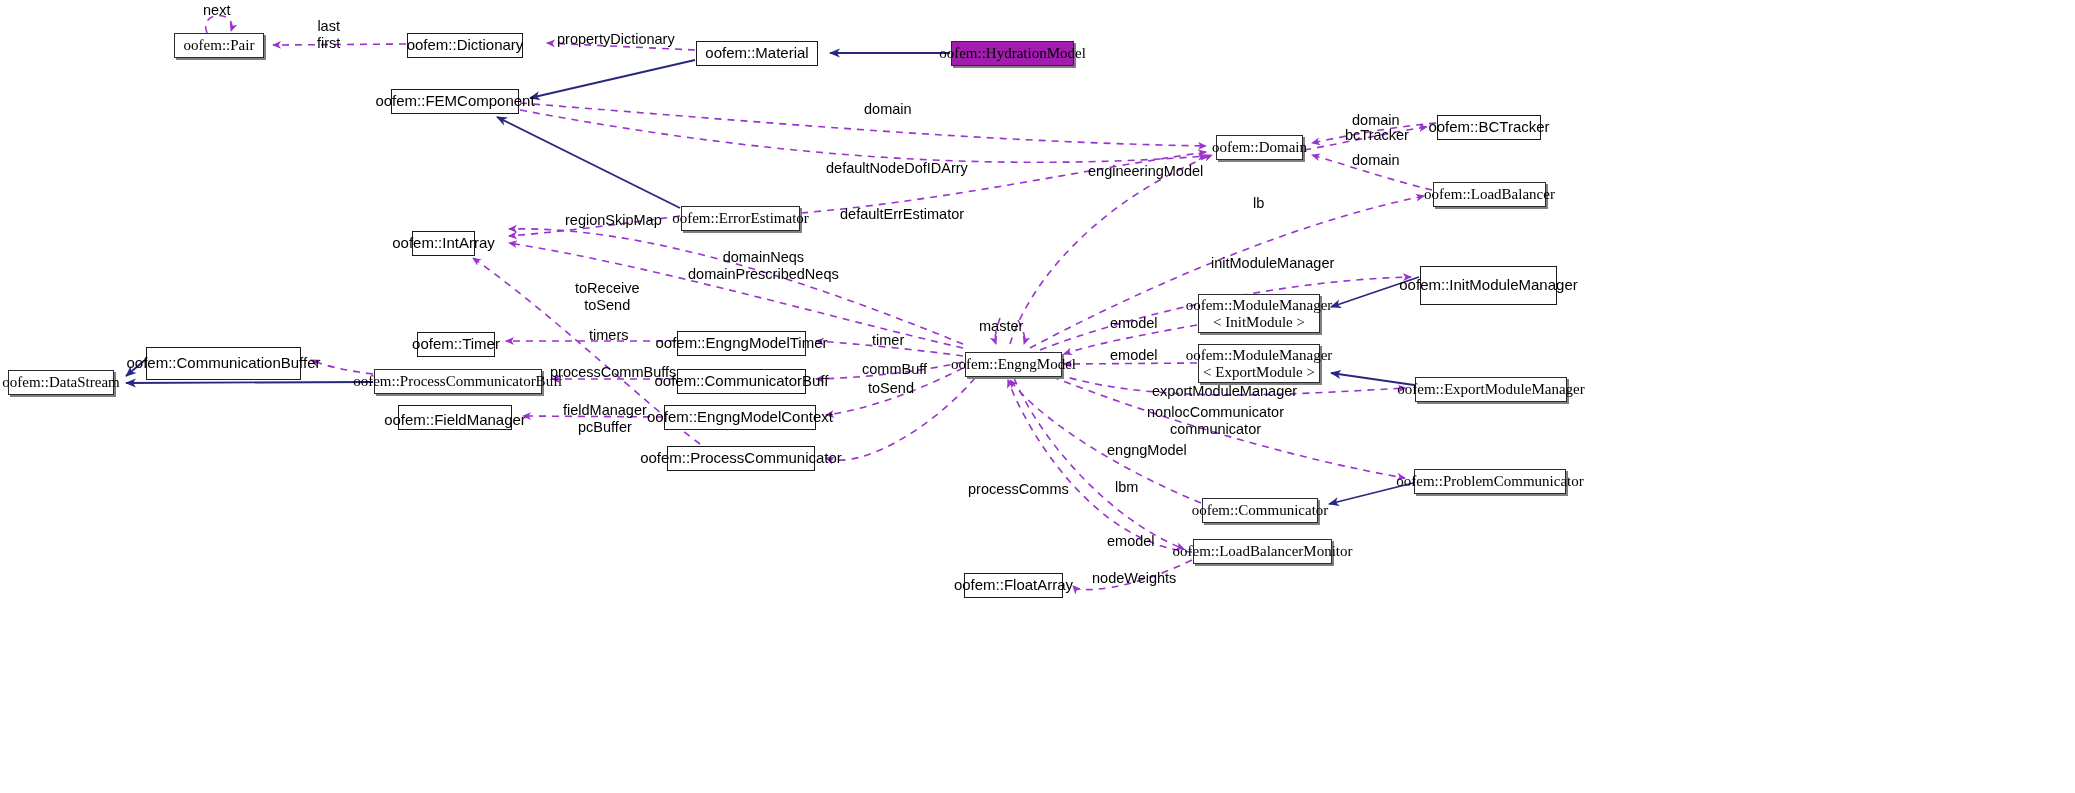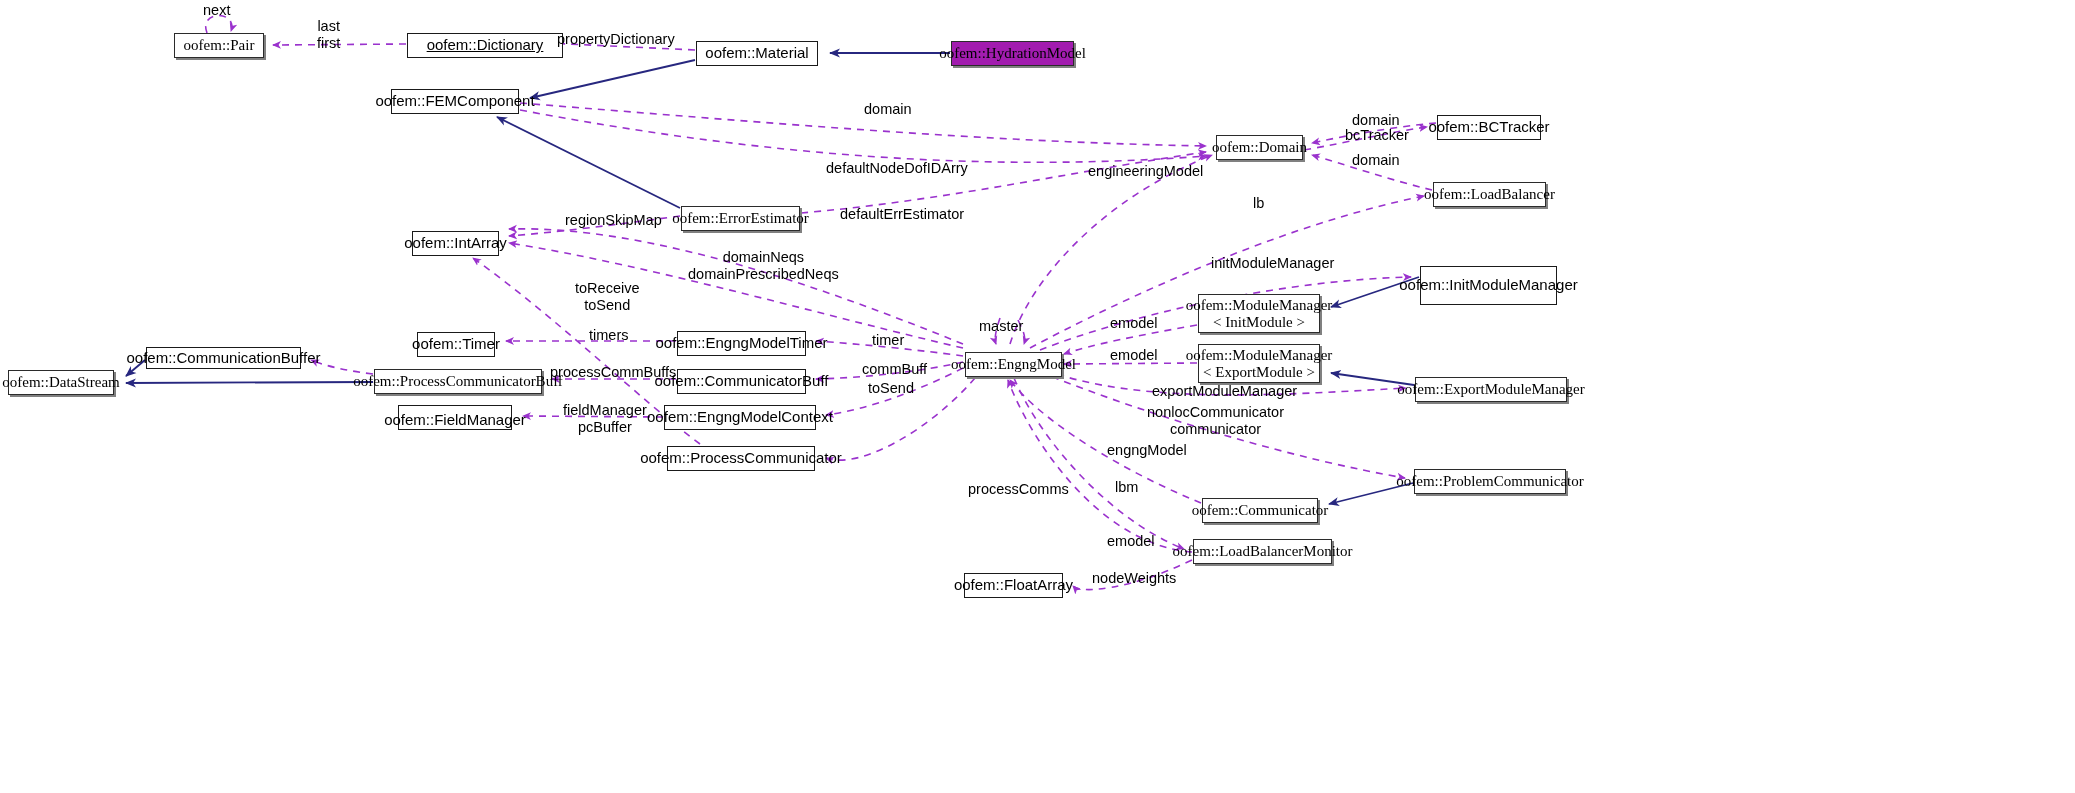--- a/index.html
+++ b/index.html
@@ -159,21 +159,21 @@
 
       <path d="M1414,385 L1331,373"></path>
 
       <path d="M1413,483 L1329,504"></path>
     </g>
   </svg>
 
   <div class="node shadow" style="left:174px;top:33px;width:90px;height:25px;">
     <span>oofem::Pair</span>
   </div>
-  <div class="node" style="left:407px;top:33px;width:156px;height:25px;text-decoration:underline;">
+  <div class="node" style="left:407px;top:33px;width:116px;height:25px;">
     <span>oofem::Dictionary</span>
   </div>
   <div class="node" style="left:696px;top:41px;width:122px;height:25px;">
     <span>oofem::Material</span>
   </div>
   <div class="node shadow highlight" style="left:951px;top:41px;width:123px;height:25px;">
     <span>oofem::HydrationModel</span>
   </div>
   <div class="node" style="left:391px;top:89px;width:128px;height:25px;">
     <span>oofem::FEMComponent</span>
@@ -183,21 +183,21 @@
   </div>
   <div class="node" style="left:1437px;top:115px;width:104px;height:25px;">
     <span>oofem::BCTracker</span>
   </div>
   <div class="node shadow" style="left:1433px;top:182px;width:113px;height:25px;">
     <span>oofem::LoadBalancer</span>
   </div>
   <div class="node shadow" style="left:681px;top:206px;width:119px;height:25px;">
     <span>oofem::ErrorEstimator</span>
   </div>
-  <div class="node" style="left:412px;top:231px;width:87px;height:25px;">
+  <div class="node" style="left:412px;top:231px;width:63px;height:25px;">
     <span>oofem::IntArray</span>
   </div>
   <div class="node" style="left:1420px;top:266px;width:137px;height:39px;">
     <span>oofem::InitModuleManager</span>
   </div>
   <div class="node shadow" style="left:1198px;top:294px;width:122px;height:39px;">
     <span>oofem::ModuleManager</span>
     <span class="l2">&lt; InitModule &gt;</span>
   </div>
   <div class="node" style="left:417px;top:332px;width:78px;height:25px;">
@@ -209,21 +209,21 @@
   <div class="node shadow" style="left:965px;top:352px;width:97px;height:25px;">
     <span>oofem::EngngModel</span>
   </div>
   <div class="node shadow" style="left:1198px;top:344px;width:122px;height:39px;">
     <span>oofem::ModuleManager</span>
     <span class="l2">&lt; ExportModule &gt;</span>
   </div>
   <div class="node shadow" style="left:1415px;top:377px;width:152px;height:25px;">
     <span>oofem::ExportModuleManager</span>
   </div>
-  <div class="node" style="left:146px;top:347px;width:155px;height:22px;">
+  <div class="node" style="left:146px;top:347px;width:155px;height:33px;">
     <span>oofem::CommunicationBuffer</span>
   </div>
   <div class="node shadow" style="left:8px;top:370px;width:106px;height:25px;">
     <span>oofem::DataStream</span>
   </div>
   <div class="node shadow" style="left:374px;top:369px;width:168px;height:25px;">
     <span>oofem::ProcessCommunicatorBuff</span>
   </div>
   <div class="node" style="left:677px;top:369px;width:129px;height:25px;">
     <span>oofem::CommunicatorBuff</span>

